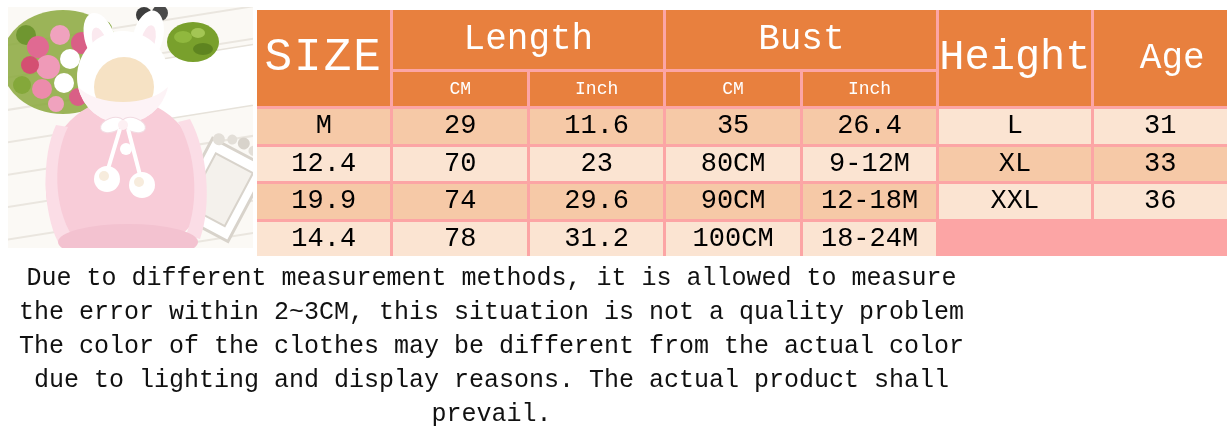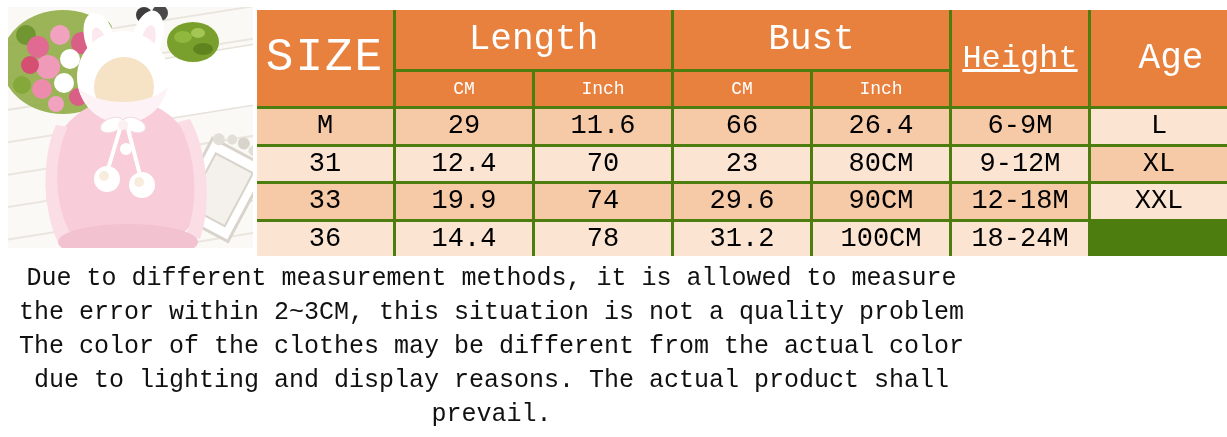--- a/index.html
+++ b/index.html
@@ -12,28 +12,28 @@
     overflow:hidden; background:#faf8f4;
   }
 
   
   .size-table {
     position:absolute; left:257px; top:10px; width:970px; height:246px;
     display:grid;
     grid-template-columns:repeat(7,1fr);
     grid-template-rows:59px 34px 1fr 1fr 1fr 1fr;
     gap:3px;
-    background:#4d7c0f;
+    background:#fca5a5;
   }
   .cell { display:flex; align-items:center; justify-content:center; white-space:nowrap; }
   .th  { background:#E8803E; color:#ffffff; }
   .h-size   { grid-column:1; grid-row:1/3; font-size:46px; letter-spacing:2px; }
   .h-length { grid-column:2/4; grid-row:1; font-size:36px; }
   .h-bust   { grid-column:4/6; grid-row:1; font-size:36px; }
-  .h-height { grid-column:6; grid-row:1/3; font-size:32px;text-decoration:underline; }
+  .h-height { grid-column:6; grid-row:1/3; font-size:42px; }
   .h-age    { grid-column:7; grid-row:1/3; font-size:36px;padding-left:24px; }
   .h-sub    { grid-row:2; font-size:18px; }
   .sc2 { grid-column:2; } .sc3 { grid-column:3; } .sc4 { grid-column:4; } .sc5 { grid-column:5; }
   .td { font-size:27px; color:#000000; }
   .row-dark  { background:#F6C9A7; }
   .row-light { background:#FBE4D2; }
 
   
   .notes {
     position:absolute; left:0; top:262px; width:983px;
@@ -145,23 +145,22 @@
   <div class="cell th h-height">Height</div>
   <div class="cell th h-age">Age</div>
   <div class="cell th h-sub sc2">CM</div>
   <div class="cell th h-sub sc3">Inch</div>
   <div class="cell th h-sub sc4">CM</div>
   <div class="cell th h-sub sc5">Inch</div>
 
   <div class="cell td row-dark">M</div>
   <div class="cell td row-dark">29</div>
   <div class="cell td row-dark">11.6</div>
-  <div class="cell td row-dark">66</div>
+  <div class="cell td row-dark">35</div>
   <div class="cell td row-dark">26.4</div>
-  <div class="cell td row-dark">6-9M</div>
 
   <div class="cell td row-light">L</div>
   <div class="cell td row-light">31</div>
   <div class="cell td row-light">12.4</div>
   <div class="cell td row-light">70</div>
   <div class="cell td row-light">23</div>
   <div class="cell td row-light">80CM</div>
   <div class="cell td row-light">9-12M</div>
 
   <div class="cell td row-dark">XL</div>

